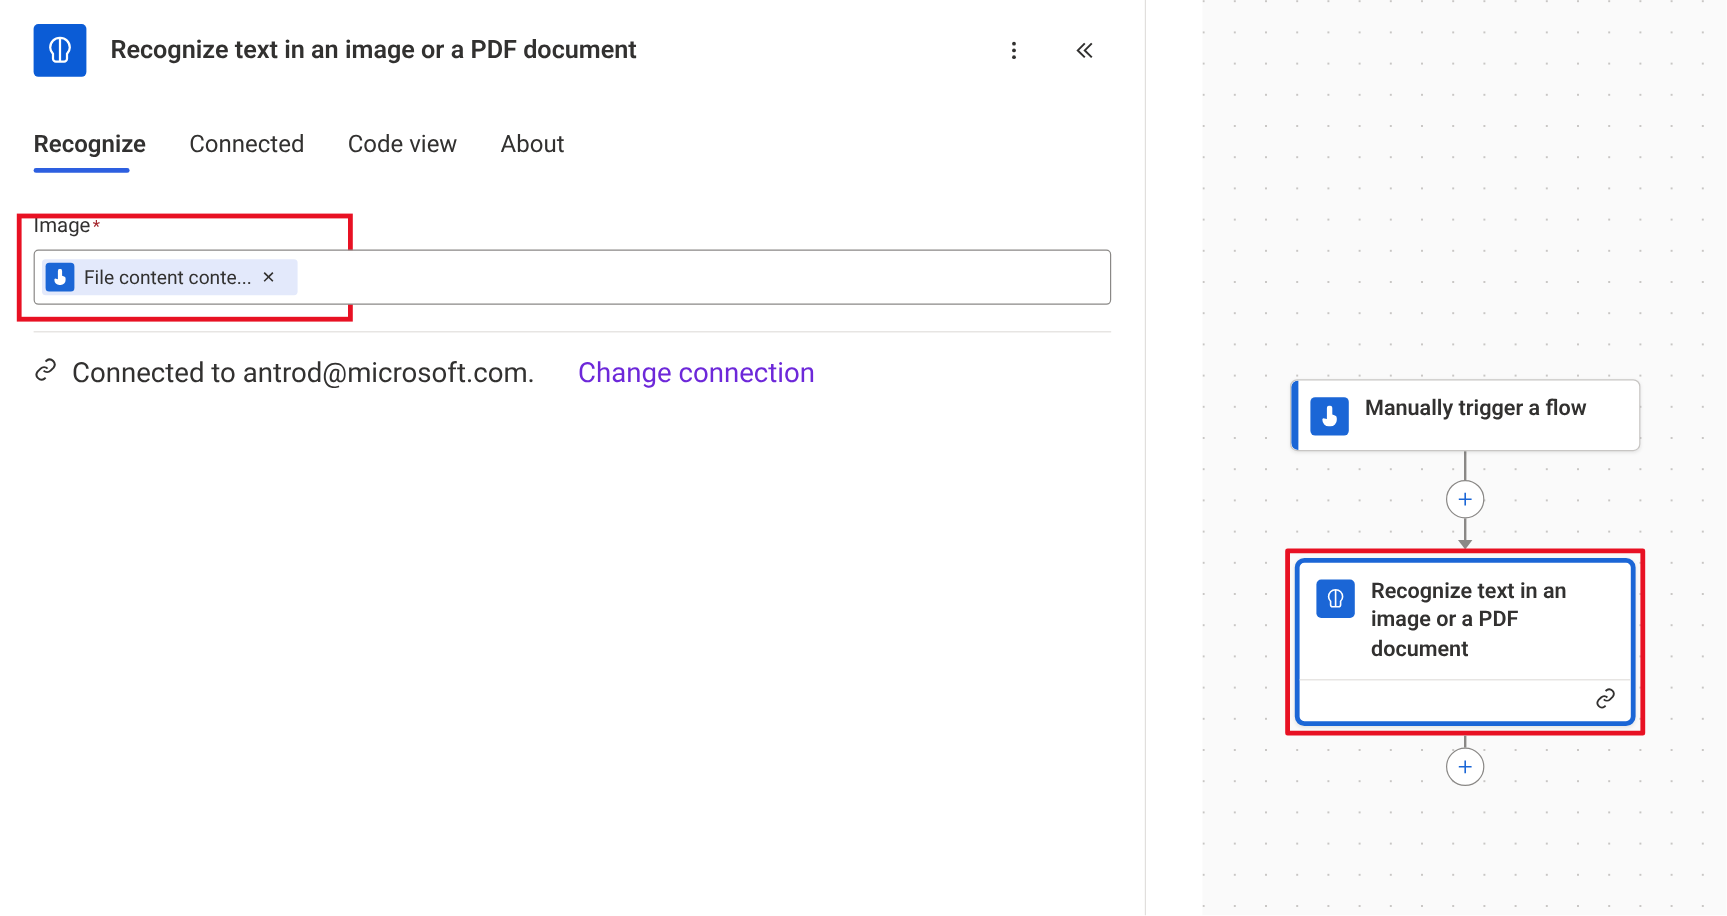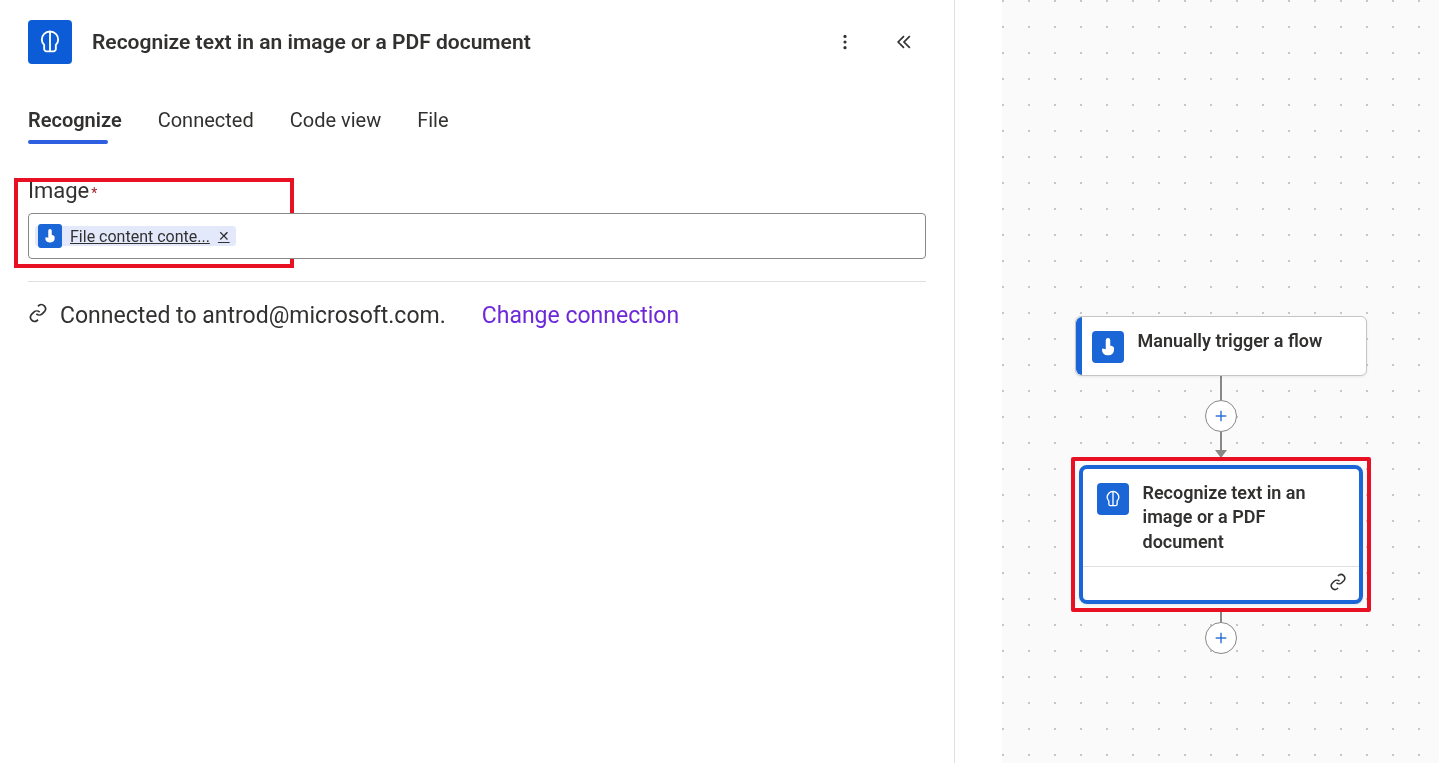--- a/index.html
+++ b/index.html
@@ -97,21 +97,21 @@
     padding: 6px 8px 10px 8px;
     margin-left: -14px;
     width: 280px;
     position: absolute;
   }
   .field-wrapper {
     position: relative;
     padding-top: 2px;
   }
   .field-label {
-    font-size: 22px;
+    font-size: 17px;
     display: inline-block;
   }
   .req {
     color: #a4262c;
     margin-left: 2px;
   }
   .token-input {
     margin-top: 10px;
     border: 1px solid #8a8886;
     border-radius: 4px;
@@ -127,24 +127,23 @@
     position:absolute;
     left:6px;
     top:50%;
     transform:translateY(-50%);
   }
   .token {
     display: inline-flex;
     align-items: center;
     background: #e3e9fb;
     border-radius: 3px;
-    height: 20px;
-    padding-right: 6px;
+    height: 30px;
+    padding-right: 18px;
     font-size: 16px;
-    text-decoration: underline;
   }
   .token-icon {
     width: 24px; height: 24px;
     background: #1b66d6;
     border-radius: 3px;
     margin: 3px 8px 3px 3px;
     display:flex;align-items:center;justify-content:center;
   }
   .token-text { color:#323130; }
   .token-close {
@@ -304,21 +303,21 @@
               <polyline points="19 5 12 12 19 19"></polyline>
           </svg>
         </button>
       </div>
     </div>
 
     <div class="tabs">
       <div class="tab active">Recognize</div>
       <div class="tab">Connected</div>
       <div class="tab">Code view</div>
-      <div class="tab">File</div>
+      <div class="tab">About</div>
     </div>
 
     <div class="param-area">
       <div class="field-wrapper">
         <div class="highlight-red" style="height:90px;"></div>
         <span class="field-label">Image</span><span class="req">*</span>
         <div class="token-input">
           <div class="token-box-wrap">
             <div class="token">
               <span class="token-icon">

